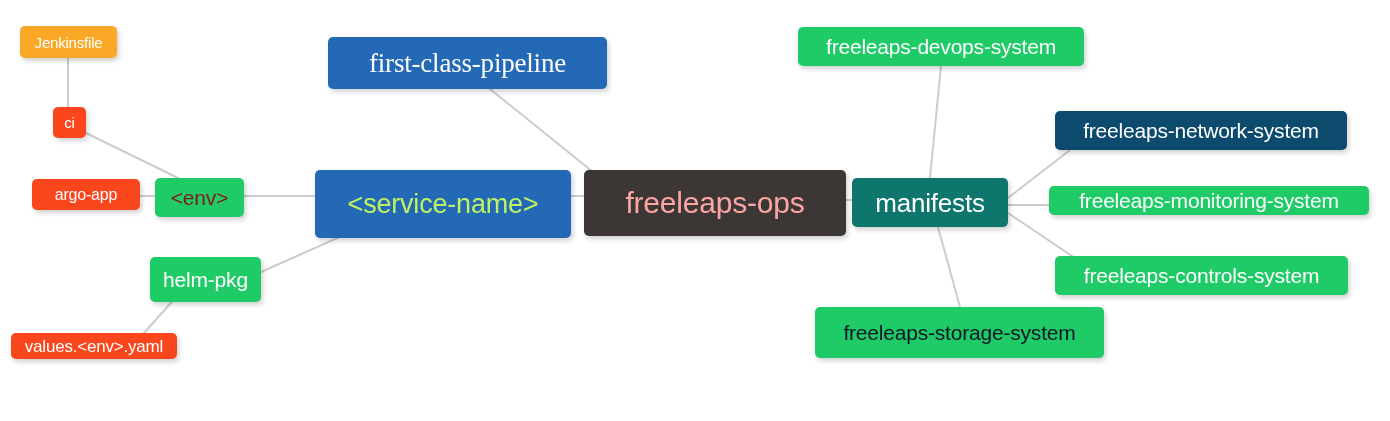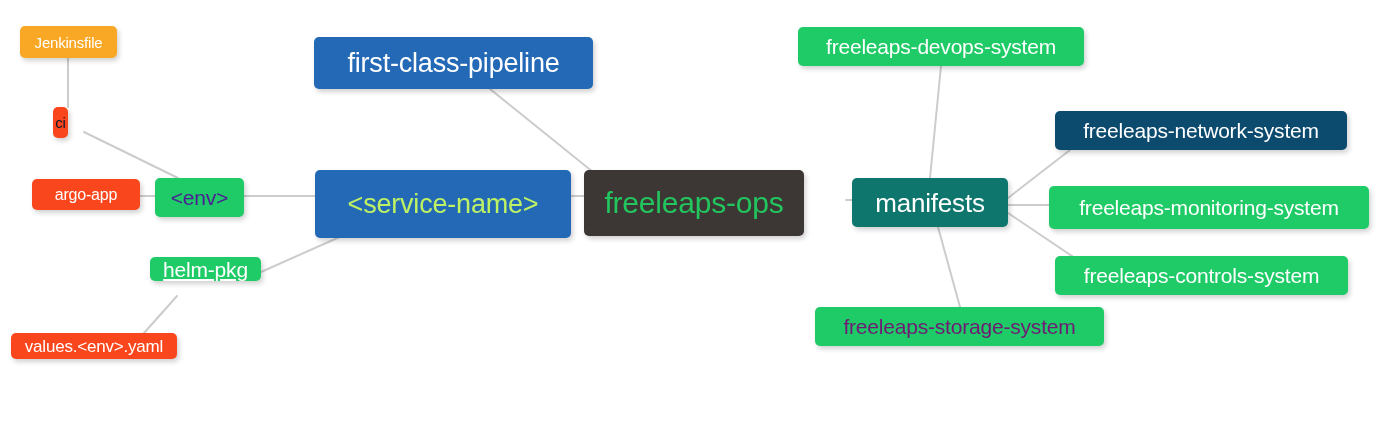--- a/index.html
+++ b/index.html
@@ -54,29 +54,29 @@
       <line x1="178" y1="178" x2="84" y2="132" stroke="#cccccc" stroke-width="2" stroke-linecap="round"></line>
       <line x1="68" y1="107" x2="68" y2="58" stroke="#cccccc" stroke-width="2" stroke-linecap="round"></line>
       <line x1="177" y1="296" x2="144" y2="333" stroke="#cccccc" stroke-width="2" stroke-linecap="round"></line>
       <line x1="930" y1="178" x2="941" y2="66" stroke="#cccccc" stroke-width="2" stroke-linecap="round"></line>
       <line x1="1008" y1="198" x2="1070" y2="150" stroke="#cccccc" stroke-width="2" stroke-linecap="round"></line>
       <line x1="1008" y1="205" x2="1049" y2="205" stroke="#cccccc" stroke-width="2" stroke-linecap="round"></line>
       <line x1="1008" y1="213" x2="1072" y2="256" stroke="#cccccc" stroke-width="2" stroke-linecap="round"></line>
       <line x1="938" y1="227" x2="960" y2="307" stroke="#cccccc" stroke-width="2" stroke-linecap="round"></line>
     </svg>
   <div id="node-layer">
-      <div class="node" style="left: 584px; top: 170px; width: 220px; height: 66px; background: rgb(60, 55, 52); font-size: 30px; color: #22c55e;">freeleaps-ops</div>
+      <div class="node" style="left: 584px; top: 170px; width: 262px; height: 66px; background: rgb(60, 55, 52); font-size: 30px; color: #fca5a5;">freeleaps-ops</div>
       <div class="node" style="left: 315px; top: 170px; width: 256px; height: 68px; background: rgb(35, 105, 182); font-size: 27px; color: #bef264;">&lt;service-name&gt;</div>
-      <div class="node" style="left: 314px; top: 37px; width: 279px; height: 52px; background: rgb(35, 105, 182); font-size: 27px; color: rgb(255, 255, 255);">first-class-pipeline</div>
+      <div class="node" style="left: 328px; top: 37px; width: 279px; height: 52px; background: rgb(35, 105, 182); font-size: 27px; color: rgb(255, 255, 255); font-family: Liberation Serif, serif;">first-class-pipeline</div>
       <div class="node" style="left: 852px; top: 178px; width: 156px; height: 49px; background: #0f766e; font-size: 26px; color: rgb(255, 255, 255);">manifests</div>
-      <div class="node" style="left: 155px; top: 178px; width: 89px; height: 39px; background: rgb(30, 203, 102); font-size: 21px; color: #4c1d95;">&lt;env&gt;</div>
-      <div class="node" style="left: 150px; top: 257px; width: 111px; height: 24px; background: rgb(30, 203, 102); font-size: 21px; color: rgb(255, 255, 255); text-decoration: underline;">helm-pkg</div>
+      <div class="node" style="left: 155px; top: 178px; width: 89px; height: 39px; background: rgb(30, 203, 102); font-size: 21px; color: #7f1d1d;">&lt;env&gt;</div>
+      <div class="node" style="left: 150px; top: 257px; width: 111px; height: 45px; background: rgb(30, 203, 102); font-size: 21px; color: rgb(255, 255, 255);">helm-pkg</div>
       <div class="node" style="left: 20px; top: 26px; width: 97px; height: 32px; background: rgb(249, 168, 38); font-size: 15px; color: rgb(255, 255, 255);">Jenkinsfile</div>
-      <div class="node" style="left: 53px; top: 107px; width: 15px; height: 31px; background: rgb(249, 70, 28); font-size: 15px; color: #0f172a;">ci</div>
+      <div class="node" style="left: 53px; top: 107px; width: 33px; height: 31px; background: rgb(249, 70, 28); font-size: 15px; color: #ffffff;">ci</div>
       <div class="node" style="left: 32px; top: 179px; width: 108px; height: 31px; background: rgb(249, 70, 28); font-size: 16px; color: rgb(255, 255, 255);">argo-app</div>
       <div class="node" style="left: 11px; top: 333px; width: 166px; height: 26px; background: rgb(249, 70, 28); font-size: 17px; color: #ffffff;">values.&lt;env&gt;.yaml</div>
       <div class="node" style="left: 798px; top: 27px; width: 286px; height: 39px; background: rgb(30, 203, 102); font-size: 21px; color: rgb(255, 255, 255);">freeleaps-devops-system</div>
       <div class="node" style="left: 1055px; top: 111px; width: 292px; height: 39px; background: #0c4a6e; font-size: 21px; color: rgb(255, 255, 255);">freeleaps-network-system</div>
-      <div class="node" style="left: 1049px; top: 186px; width: 320px; height: 43px; background: rgb(30, 203, 102); font-size: 21px; color: rgb(255, 255, 255); text-align: center;">freeleaps-monitoring-system</div>
+      <div class="node" style="left: 1049px; top: 186px; width: 320px; height: 29px; background: rgb(30, 203, 102); font-size: 21px; color: rgb(255, 255, 255); text-align: center;">freeleaps-monitoring-system</div>
       <div class="node" style="left: 1055px; top: 256px; width: 293px; height: 39px; background: rgb(30, 203, 102); font-size: 21px; color: rgb(255, 255, 255);">freeleaps-controls-system</div>
-      <div class="node" style="left: 815px; top: 307px; width: 289px; height: 39px; background: rgb(30, 203, 102); font-size: 21px; color: #701a75;">freeleaps-storage-system</div>
+      <div class="node" style="left: 815px; top: 307px; width: 289px; height: 51px; background: rgb(30, 203, 102); font-size: 21px; color: #0f172a;">freeleaps-storage-system</div>
     </div>
 </div>
 
 </body></html>

